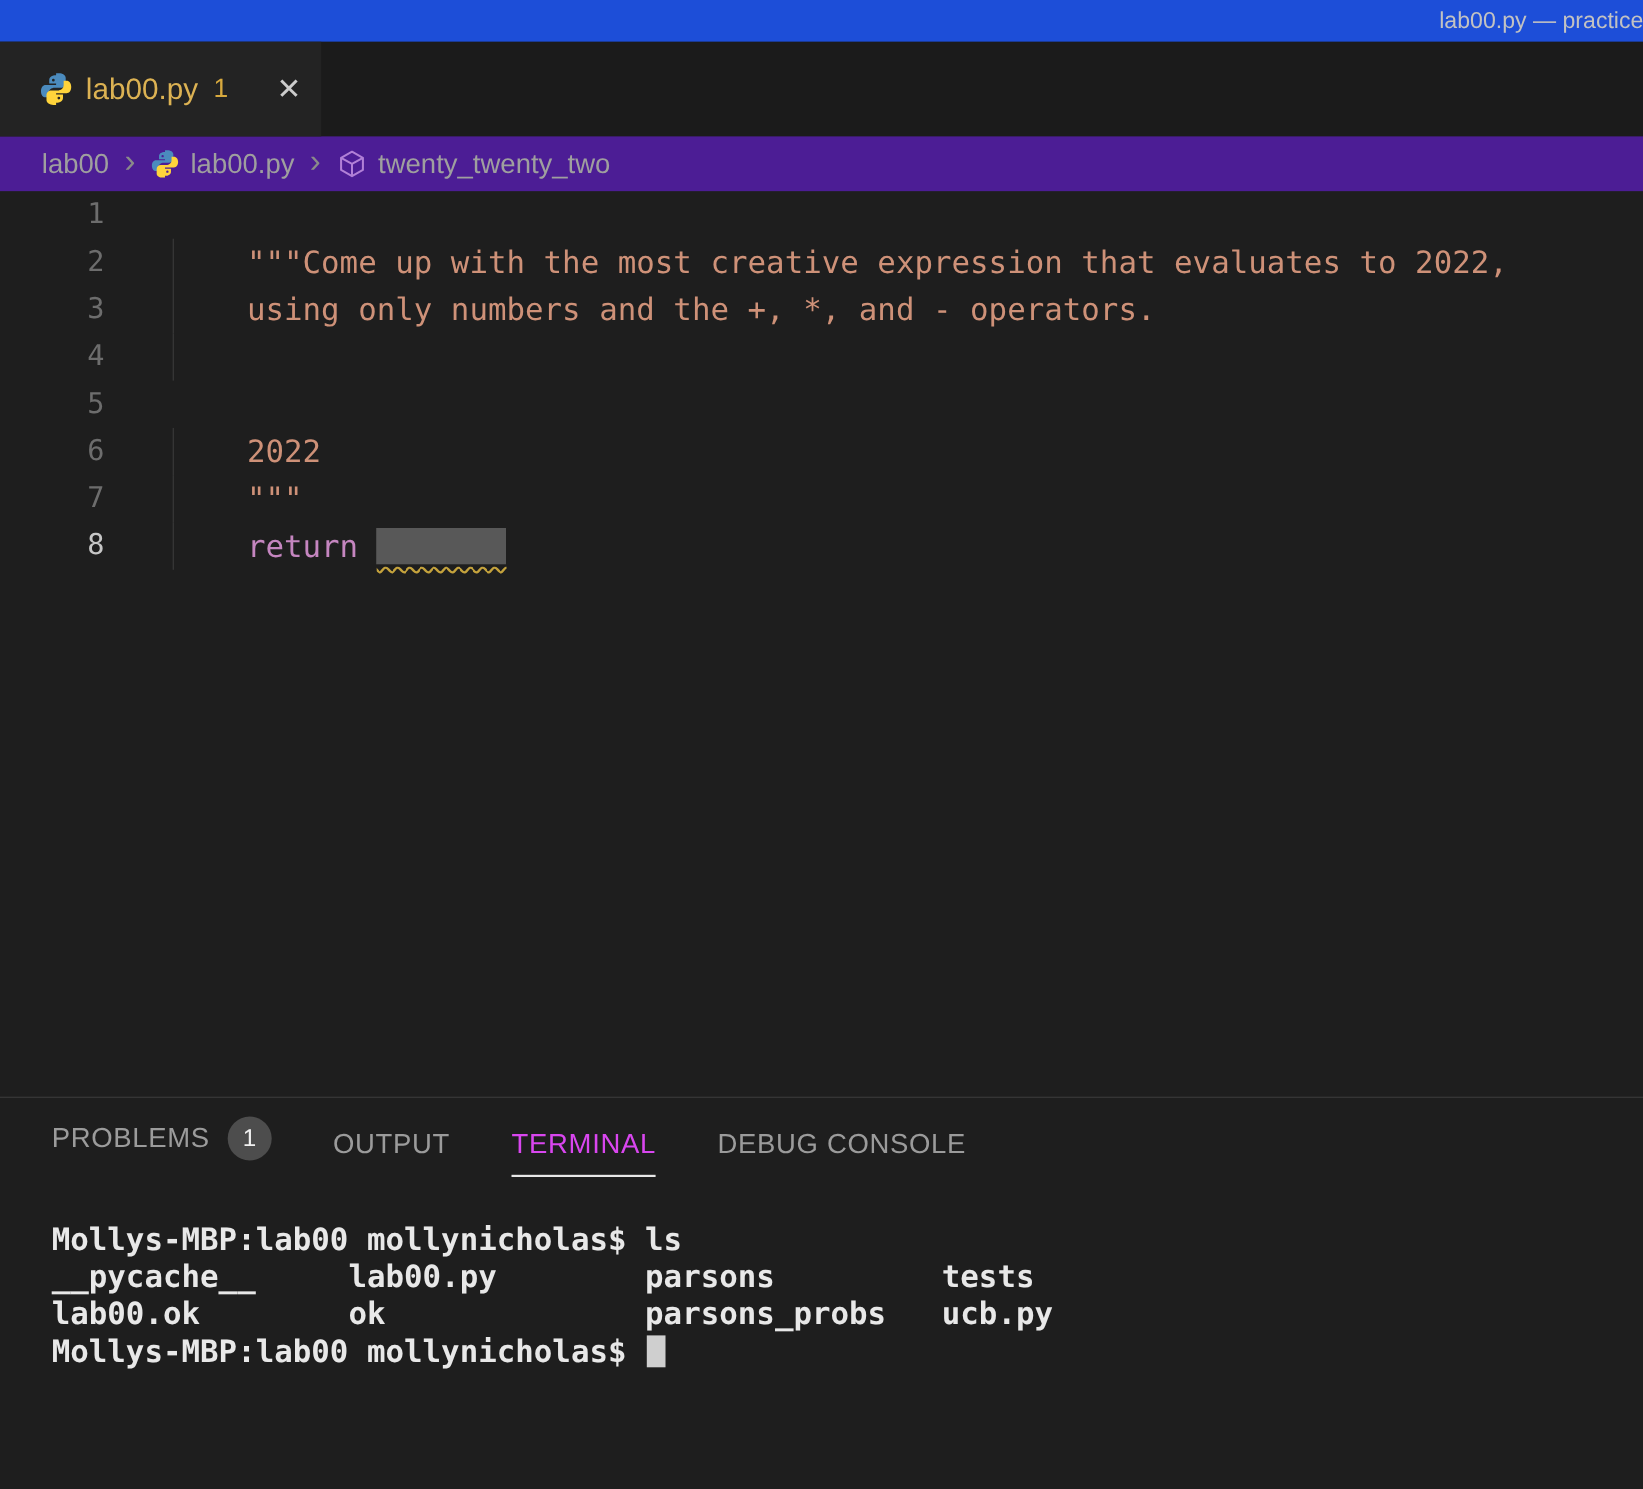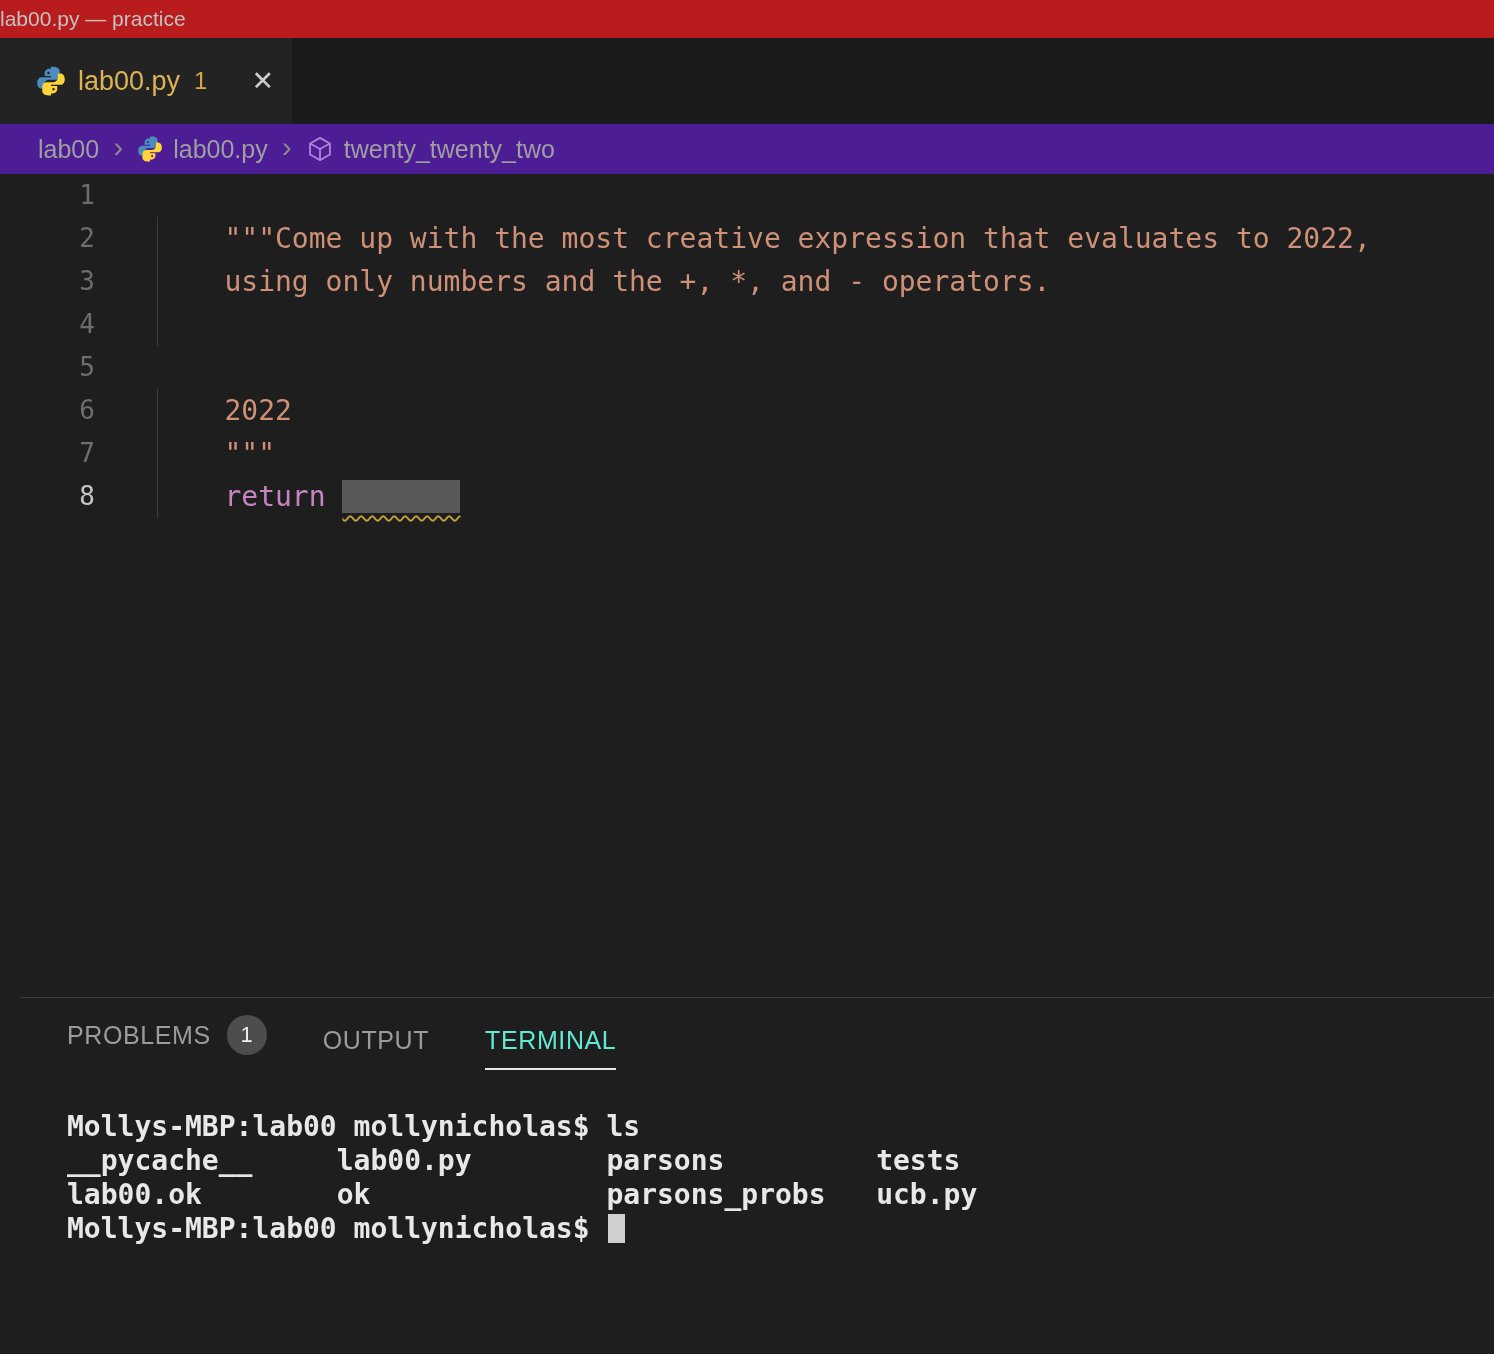--- a/index.html
+++ b/index.html
@@ -4,22 +4,22 @@
 <style>
   html,body{margin:0;padding:0;}
   body{
     width:1494px;height:1354px;overflow:hidden;
     background:#1e1e1e;
     font-family:"Liberation Sans",sans-serif;
     -webkit-font-smoothing:antialiased;
   }
   
   .titlebar{
-    height:38px;background:#b91c1c;color:#c2c2c2;font-size:21px;
-    display:flex;align-items:center;justify-content:flex-start;
+    height:38px;background:#1d4ed8;color:#c2c2c2;font-size:21px;
+    display:flex;align-items:center;justify-content:flex-end;
   }
   
   .tabbar{height:86px;background:#1b1b1b;display:flex;align-items:stretch;}
   .tab{
     width:292px;box-sizing:border-box;background:#232323;
     display:flex;align-items:center;gap:12px;padding:0 18px 0 36px;
   }
   .tab-icon svg{display:block;}
   .tab-label{color:#dcb253;font-size:27px;}
   .tab-badge{color:#d7a93e;font-size:24px;margin-left:2px;}
@@ -53,32 +53,31 @@
   .tk-op{color:#c586c0;}
   .tk-blank{
     background:#585858;
     text-decoration:underline wavy #c4a23c 2px;
     text-underline-offset:9px;
   }
   
   .panel{
     height:357px;box-sizing:border-box;background:#1e1e1e;
     border-top:1px solid #3c3c3c;
-    margin-left:20px;
   }
   .panel-tabs{
     display:flex;align-items:flex-end;gap:56px;
     padding:28px 0 0 47px;height:72px;box-sizing:border-box;
   }
   .panel-tab{
     display:flex;align-items:center;gap:16px;
     color:#9b9b9b;font-size:25px;letter-spacing:0.6px;
     padding-bottom:13px;border-bottom:2px solid transparent;cursor:pointer;
   }
-  .panel-tab.active{color:#5eead4;border-bottom-color:#e7e7e7;}
+  .panel-tab.active{color:#d946ef;border-bottom-color:#e7e7e7;}
   .ptab-badge{
     background:#4d4d4d;color:#efefef;width:40px;height:40px;border-radius:50%;
     display:flex;align-items:center;justify-content:center;font-size:22px;letter-spacing:0;
   }
   
   .terminal{
     padding:40px 0 0 47px;
     font-family:"DejaVu Sans Mono",monospace;font-size:28px;font-weight:700;
     color:#e8e8e8;line-height:34px;white-space:pre;
   }
@@ -177,15 +176,18 @@
       <div class="panel-tab">
         <span>PROBLEMS</span>
         <span class="ptab-badge">1</span>
       </div>
       <div class="panel-tab">
         <span>OUTPUT</span>
       </div>
       <div class="panel-tab active">
         <span>TERMINAL</span>
       </div>
+      <div class="panel-tab">
+        <span>DEBUG CONSOLE</span>
+      </div>
     </div>
   <div class="terminal"><div class="term-line">Mollys-MBP:lab00 mollynicholas$ ls</div><div class="term-line">__pycache__     lab00.py        parsons         tests</div><div class="term-line">lab00.ok        ok              parsons_probs   ucb.py</div><div class="term-line"><span>Mollys-MBP:lab00 mollynicholas$ </span><span class="cursor"></span></div></div>
 </div>
 
 </body></html>

